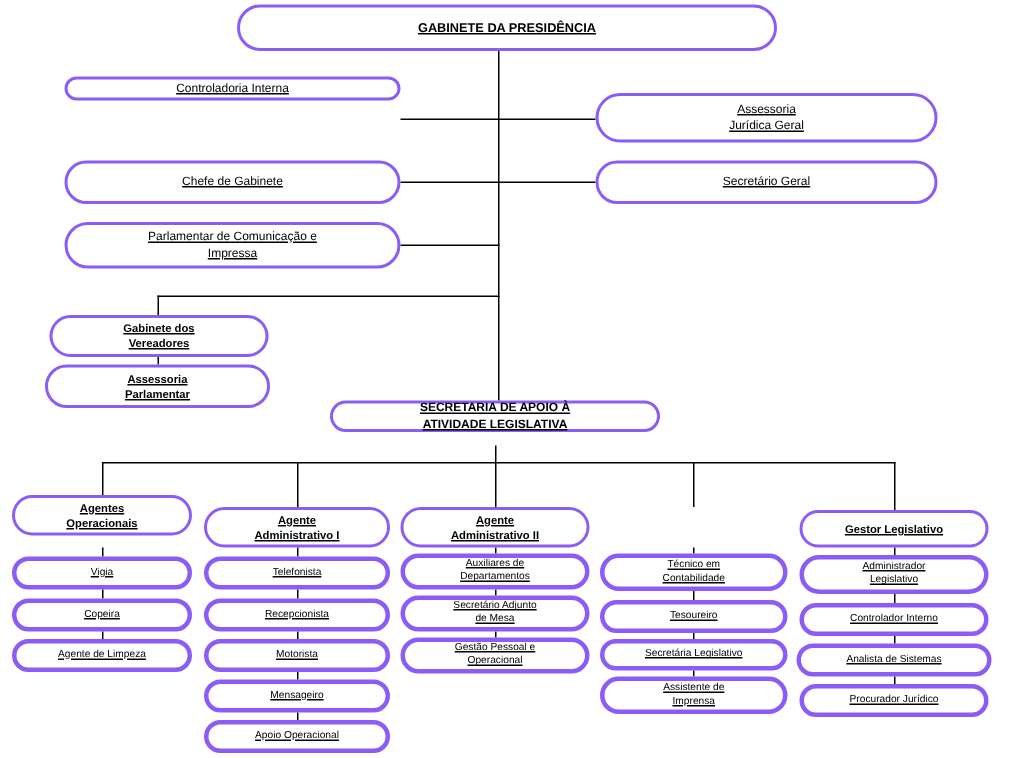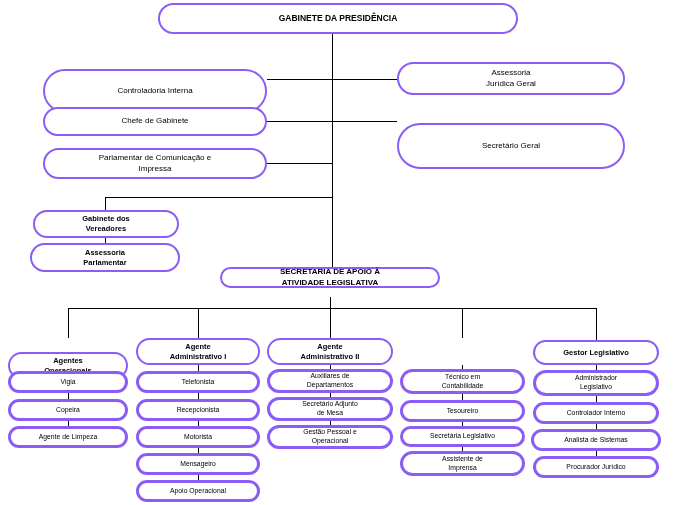--- a/index.html
+++ b/index.html
@@ -6,21 +6,21 @@
   #canvas {
     position:relative; width:674px; height:505px; background:#ffffff;
     font-family:"Liberation Sans","DejaVu Sans",sans-serif; color:#000;
     overflow:hidden;
   }
   .box {
     position:absolute; box-sizing:border-box;
     background:#fff; border:3px solid #8b5cf6; border-radius:999px;
     display:flex; align-items:center; justify-content:center;
     text-align:center; white-space:pre-line; line-height:1.3;
-    z-index:2; padding:0 6px;
+    z-index:2; padding:0 6px;text-decoration:underline;
   }
   .b2 { border-width:2px; }
   .bold { font-weight:bold; }
   .f85 { font-size:8.5px; }
   .f8  { font-size:8px; }
   .f75 { font-size:7.5px; }
   .f68 { font-size:6.8px; }
   .h, .v { position:absolute; background:#000; z-index:1; }
 </style>
 </head>
@@ -62,38 +62,38 @@
   <div class="v" style="left:462px;top:422px;width:1px;height:4px"></div>
   <div class="v" style="left:462px;top:447px;width:1px;height:4px"></div>
 
   <div class="v" style="left:596px;top:365px;width:1px;height:5px"></div>
   <div class="v" style="left:596px;top:396px;width:1px;height:6px"></div>
   <div class="v" style="left:596px;top:424px;width:1px;height:5px"></div>
   <div class="v" style="left:596px;top:451px;width:1px;height:5px"></div>
 
   <div class="box b2 bold f85" style="left:158px;top:3px;width:360px;height:31px">GABINETE DA PRESIDÊNCIA</div>
 
-  <div class="box b2 f8" style="left:43px;top:69px;width:224px;height:44px">Controladoria Interna</div>
+  <div class="box b2 f8" style="left:43px;top:51px;width:224px;height:16px">Controladoria Interna</div>
   <div class="box b2 f8" style="left:43px;top:107px;width:224px;height:29px">Chefe de Gabinete</div>
   <div class="box b2 f8" style="left:43px;top:148px;width:224px;height:31px">Parlamentar de Comunicação e
 Impressa</div>
 
   <div class="box b2 f8" style="left:397px;top:62px;width:228px;height:33px">Assessoria
 Jurídica Geral</div>
-  <div class="box b2 f8" style="left:397px;top:123px;width:228px;height:46px">Secretário Geral</div>
+  <div class="box b2 f8" style="left:397px;top:107px;width:228px;height:29px">Secretário Geral</div>
 
   <div class="box b2 bold f75" style="left:33px;top:210px;width:146px;height:28px">Gabinete dos
 Vereadores</div>
   <div class="box b2 bold f75" style="left:30px;top:243px;width:150px;height:29px">Assessoria
 Parlamentar</div>
 
   <div class="box b2 bold f8" style="left:220px;top:267px;width:220px;height:21px">SECRETARIA DE APOIO À
 ATIVIDADE LEGISLATIVA</div>
 
-  <div class="box b2 bold f75" style="left:8px;top:352px;width:120px;height:27px">Agentes
+  <div class="box b2 bold f75" style="left:8px;top:330px;width:120px;height:27px">Agentes
 Operacionais</div>
   <div class="box f68" style="left:8px;top:371px;width:120px;height:22px">Vigia</div>
   <div class="box f68" style="left:8px;top:399px;width:120px;height:22px">Copeira</div>
   <div class="box f68" style="left:8px;top:426px;width:120px;height:22px">Agente de Limpeza</div>
 
   <div class="box b2 bold f75" style="left:136px;top:338px;width:124px;height:27px">Agente
 Administrativo I</div>
   <div class="box f68" style="left:136px;top:371px;width:124px;height:22px">Telefonista</div>
   <div class="box f68" style="left:136px;top:399px;width:124px;height:22px">Recepcionista</div>
   <div class="box f68" style="left:136px;top:426px;width:124px;height:22px">Motorista</div>

